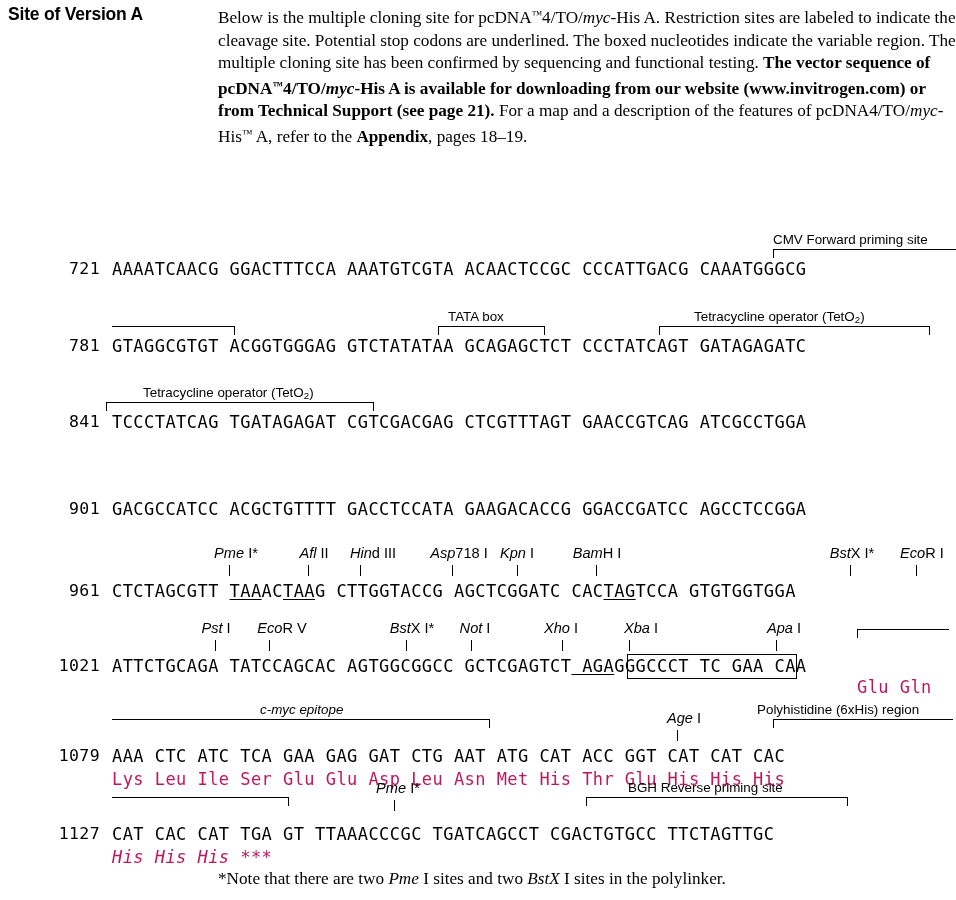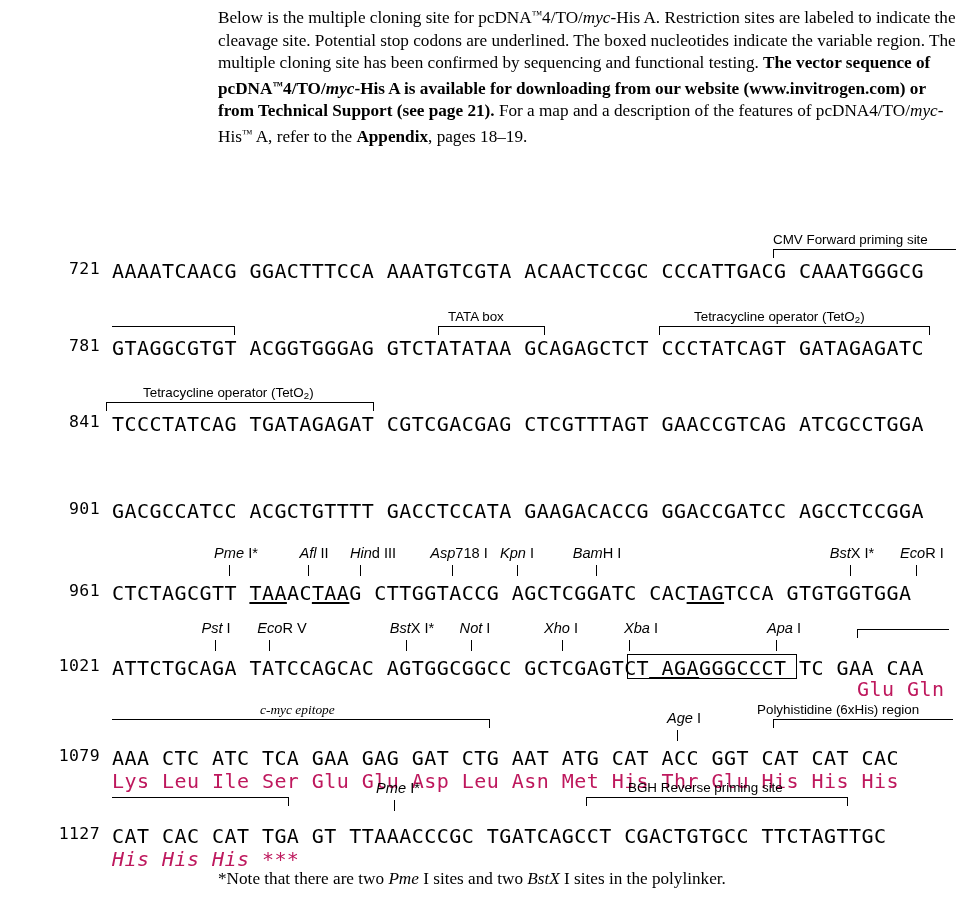--- a/index.html
+++ b/index.html
@@ -36,21 +36,21 @@
     position: absolute;
     left: 218px;
     top: 4px;
     width: 740px;
     font-size: 17.2px;
     line-height: 22.7px;
     text-align: left;
   }
   #intro-block p { margin: 0; }
   .b { font-weight: bold; }
-  .i { font-style: italic; font-family: Liberation Serif, serif; }
+  .i { font-style: italic; }
   .tm {
     font-size: 0.62em;
     vertical-align: 0.45em;
     letter-spacing: 0;
   }
 
   
   #sequence-area {
     position: absolute;
     left: 16px;
@@ -71,21 +71,21 @@
     text-align: right;
     font-family: "DejaVu Sans Mono", "Liberation Mono", monospace;
     font-size: 16.5px;
     letter-spacing: 0.4px;
     white-space: pre;
   }
   .seq-line {
     position: absolute;
     left: 96px;
     font-family: "DejaVu Sans Mono", "Liberation Mono", monospace;
-    font-size: 20px;
+    font-size: 17px;
     letter-spacing: 0.45px;
     white-space: pre;
   }
   .seq-line.aa { color: #be185d; }
 
   
   .ul { text-decoration: underline; text-underline-offset: 2px; }
 
   
   .bracket {
@@ -141,20 +141,21 @@
     top: 868px;
     font-size: 17.2px;
     line-height: 22px;
     white-space: nowrap;
   }
 </style>
 </head>
 <body>
 
 <div id="header-block">
+  <div class="section-title">Site of Version A</div>
 </div>
 
 <div id="intro-block">
   <p>
     <span>Below is the multiple cloning site for pcDNA</span><span class="tm">™</span><span>4/TO/</span><span class="i">myc</span><span>-His A. Restriction sites are labeled to indicate the cleavage site. Potential stop codons are underlined. The boxed nucleotides indicate the variable region. The multiple cloning site has been confirmed by sequencing and functional testing. </span><span class="b">The vector sequence of pcDNA</span><span class="b tm">™</span><span class="b">4/TO/</span><span class="b i">myc</span><span class="b">-His A is available for downloading from our website (www.invitrogen.com) or from Technical Support (see page 21).</span><span> For a map and a description of the features of pcDNA4/TO/</span><span class="i">myc</span><span>-His</span><span class="tm">™</span><span> A, refer to the </span><span class="b">Appendix</span><span>, pages 18–19.</span>
   </p>
 </div>
 
 <div id="sequence-area">
 

